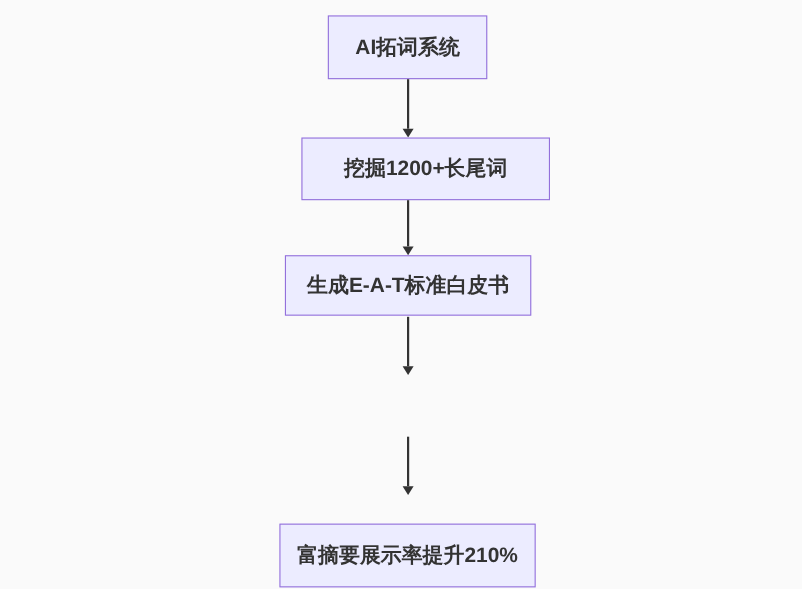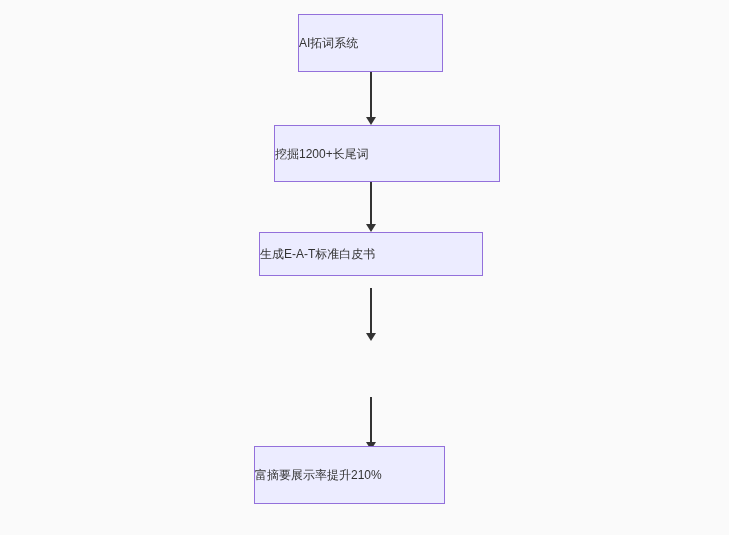--- a/index.html
+++ b/index.html
@@ -18,33 +18,35 @@
   }
   .canvas {
     position: relative;
     width: 729px; height: 535px;
     background: var(--canvas-bg);
   }
   .node {
     position: absolute;
     display: flex;
     align-items: center;
+    justify-content: center;
     background: var(--node-fill);
     border: 1px solid var(--node-border);
     color: var(--node-text);
-    font-size: 12px;
+    font-size: 19px;
     line-height: 1;
     text-align: center;
     white-space: nowrap;
+    font-weight: bold;
   }
   .node-1 { left: 298px; top: 14px;  width: 145px; height: 58px; }
   .node-2 { left: 274px; top: 125px; width: 226px; height: 57px; }
-  .node-3 { left: 259px; top: 232px; width: 224px; height: 44px; }
+  .node-3 { left: 259px; top: 232px; width: 224px; height: 55px; }
   .node-4 { left: 259px; top: 341px; width: 224px; height: 56px; }
-  .node-5 { left: 254px; top: 446px; width: 191px; height: 58px; }
+  .node-5 { left: 254px; top: 476px; width: 233px; height: 58px; }
   .arrow {
     position: absolute;
     left: 370px;
     width: 2px;
     background: var(--edge-color);
   }
   .arrow::after {
     content: "";
     position: absolute;
     left: -4px;

